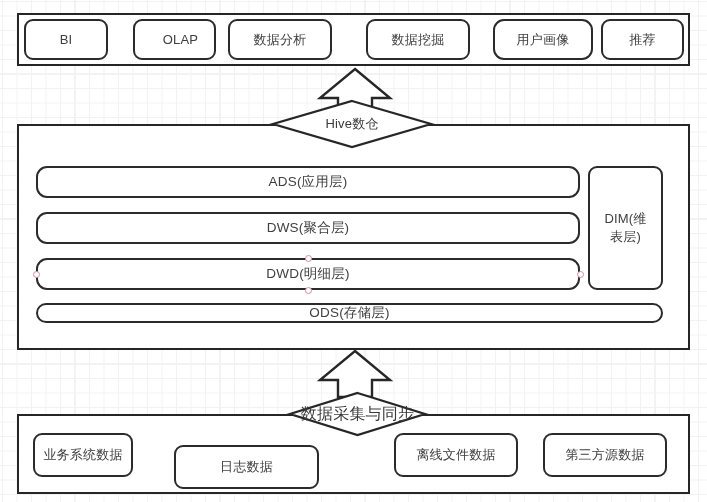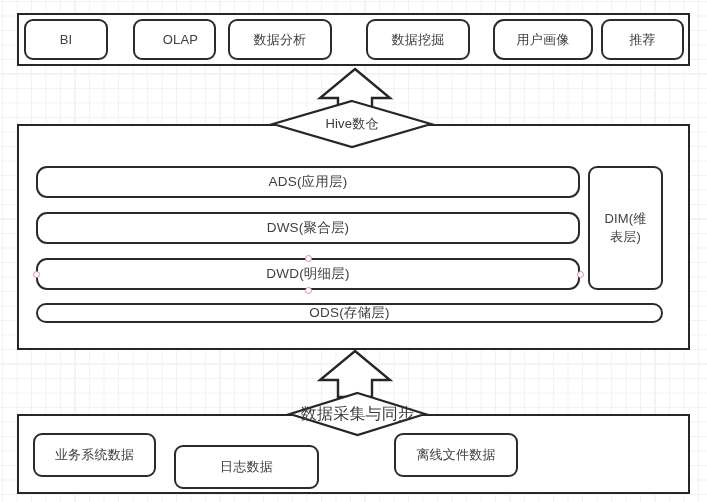--- a/index.html
+++ b/index.html
@@ -161,20 +161,21 @@
 
   <div class="group-box" style="left:17px; top:414px; width:673px; height:80px;"></div>
 
   <div class="diamond-wrap" style="left:289px; top:392px; width:137px; height:44px;">
     <svg width="137" height="44" viewBox="0 0 137 44">
       <polygon points="68.5,1 136,22 68.5,43 1,22" fill="#ffffff" stroke="#262626" stroke-width="2.2" stroke-linejoin="miter"></polygon>
     </svg>
     <div class="diamond-label" style="font-size:16px;">数据采集与同步</div>
   </div>
 
-  <div class="node" style="left:33px; top:433px; width:123px; height:44px;">业务系统数据</div>
+  <div class="node" style="left:33px; top:433px; width:100px; height:44px;">业务系统数据</div>
 
   <div class="node" style="left:174px; top:445px; width:145px; height:44px;text-align:right;">日志数据</div>
 
   <div class="node" style="left:394px; top:433px; width:124px; height:44px;">离线文件数据</div>
 
+  <div class="node" style="left:543px; top:433px; width:124px; height:44px;">第三方源数据</div>
 
 </div>
 
 </body></html>

